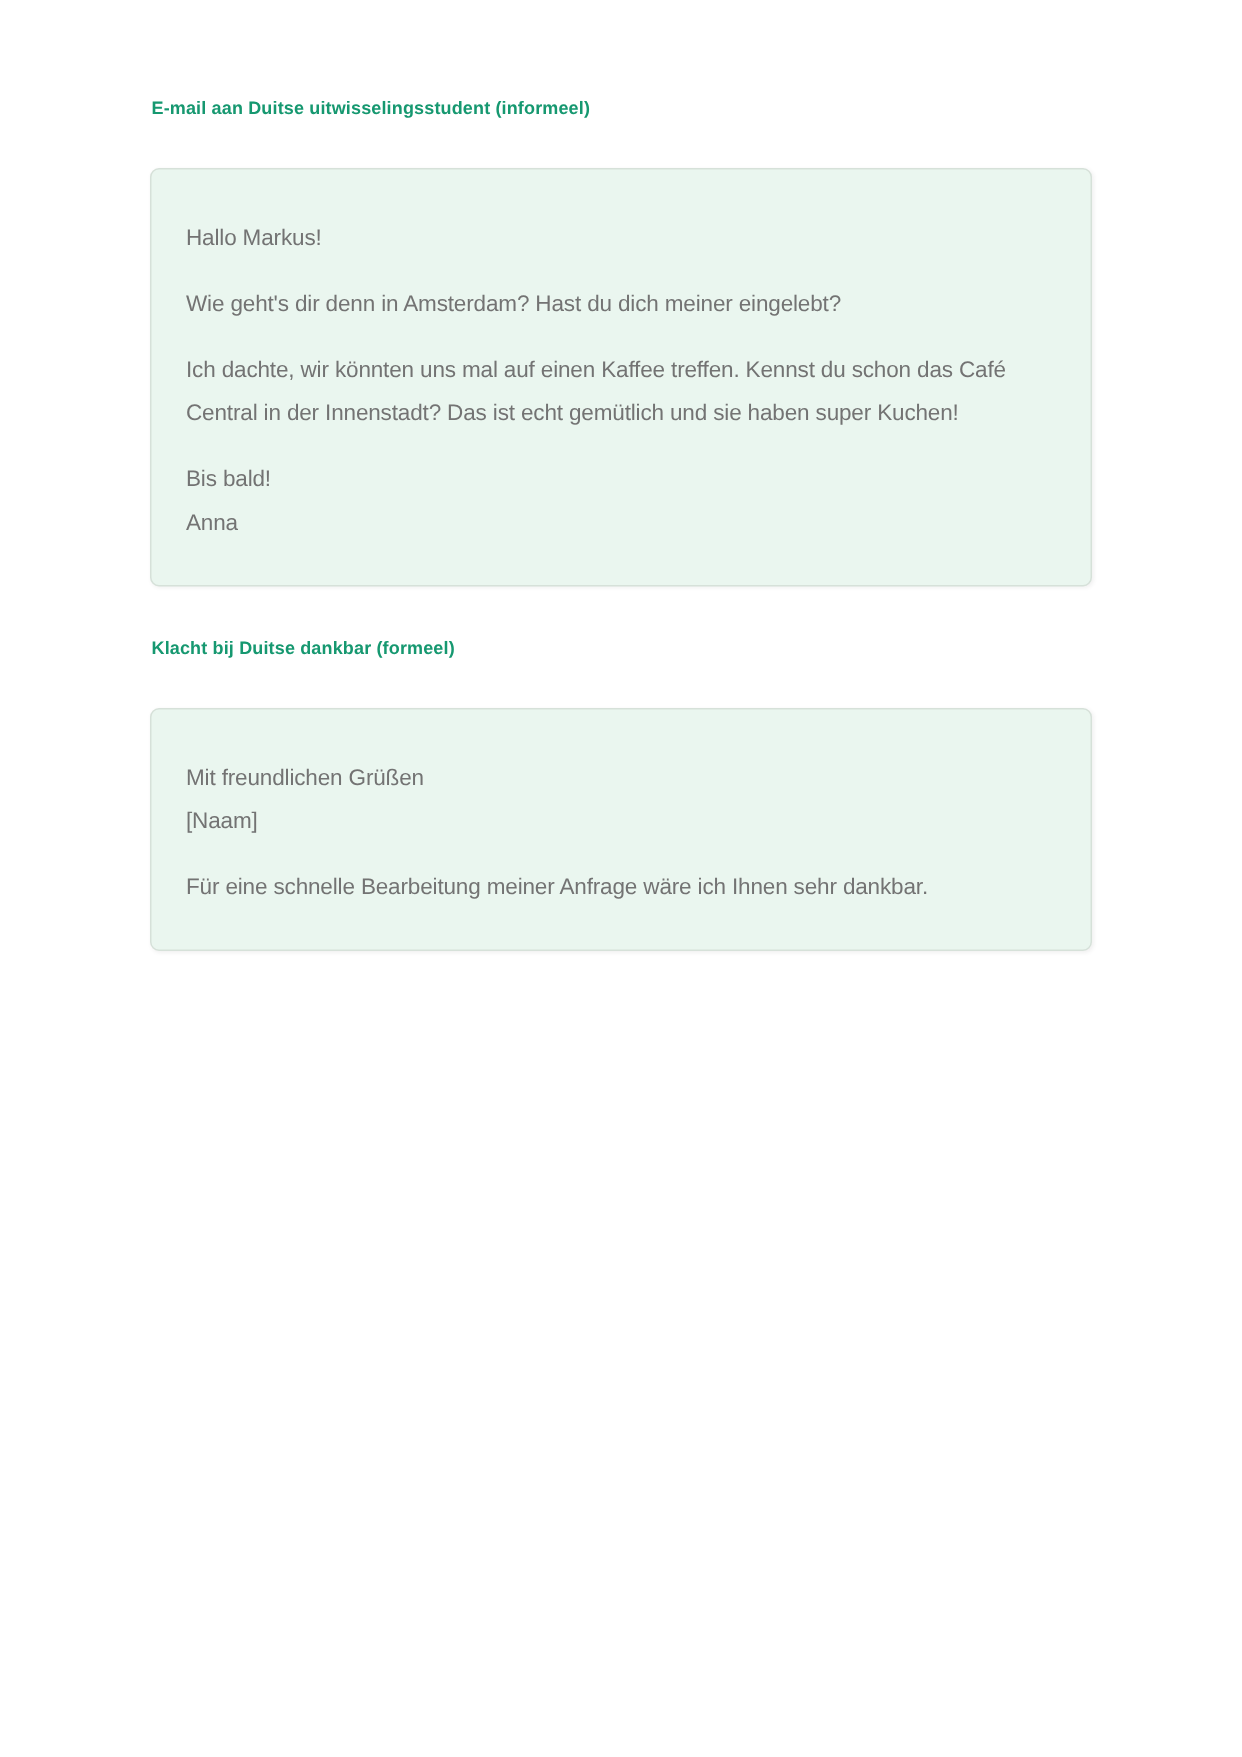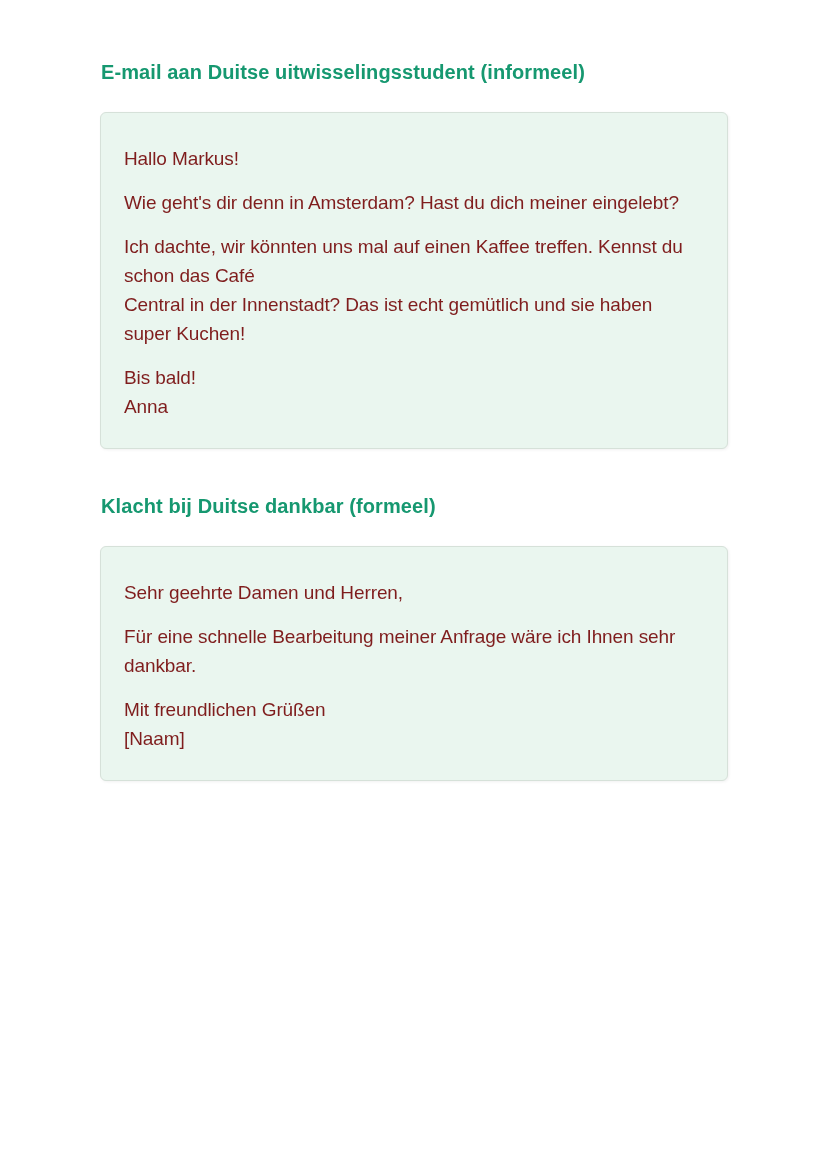--- a/index.html
+++ b/index.html
@@ -15,35 +15,35 @@
     margin: 0 auto;
     padding: 62px 100px 60px 100px;
     background: #ffffff;
     font-family: "Liberation Sans", "DejaVu Sans", sans-serif;
   }
   .email-section {
     margin: 0;
   }
   .section-title {
     margin: 0 0 29px 1px;
-    font-size: 20px;
+    font-size: 12px;
     line-height: 21px;
     font-weight: 700;
     color: #169870;
     letter-spacing: 0.1px;
   }
   .email-card {
     background: #eaf6ef;
     border: 1px solid #d6e1d9;
     border-radius: 6px;
     box-shadow: 1px 1px 3px rgba(0,0,0,0.06);
     padding: 31px 23px 27px 23px;
-    margin: 0 0 47px 0;
-    color: #7f1d1d;
-    font-size: 19px;
+    margin: 0 0 31px 0;
+    color: #737373;
+    font-size: 15px;
     line-height: 29px;
     letter-spacing: -0.1px;
   }
   .email-card p {
     margin: 0 0 15px 0;
   }
   .email-card p:last-child {
     margin-bottom: 0;
   }
 </style>
@@ -58,19 +58,18 @@
         <p>Hallo Markus!</p>
         <p>Wie geht's dir denn in Amsterdam? Hast du dich meiner eingelebt?</p>
         <p>Ich dachte, wir könnten uns mal auf einen Kaffee treffen. Kennst du schon das Café<br>Central in der Innenstadt? Das ist echt gemütlich und sie haben super Kuchen!</p>
         <p>Bis bald!<br>Anna</p>
       </div>
   </section>
 
   <section class="email-section">
     <h2 class="section-title">Klacht bij Duitse dankbar (formeel)</h2>
     <div class="email-card">
-        <p>Sehr geehrte Damen und Herren,</p>
+        <p>Mit freundlichen Grüßen<br>[Naam]</p>
         <p>Für eine schnelle Bearbeitung meiner Anfrage wäre ich Ihnen sehr dankbar.</p>
-        <p>Mit freundlichen Grüßen<br>[Naam]</p>
       </div>
   </section>
 
 </div>
 
 </body></html>

